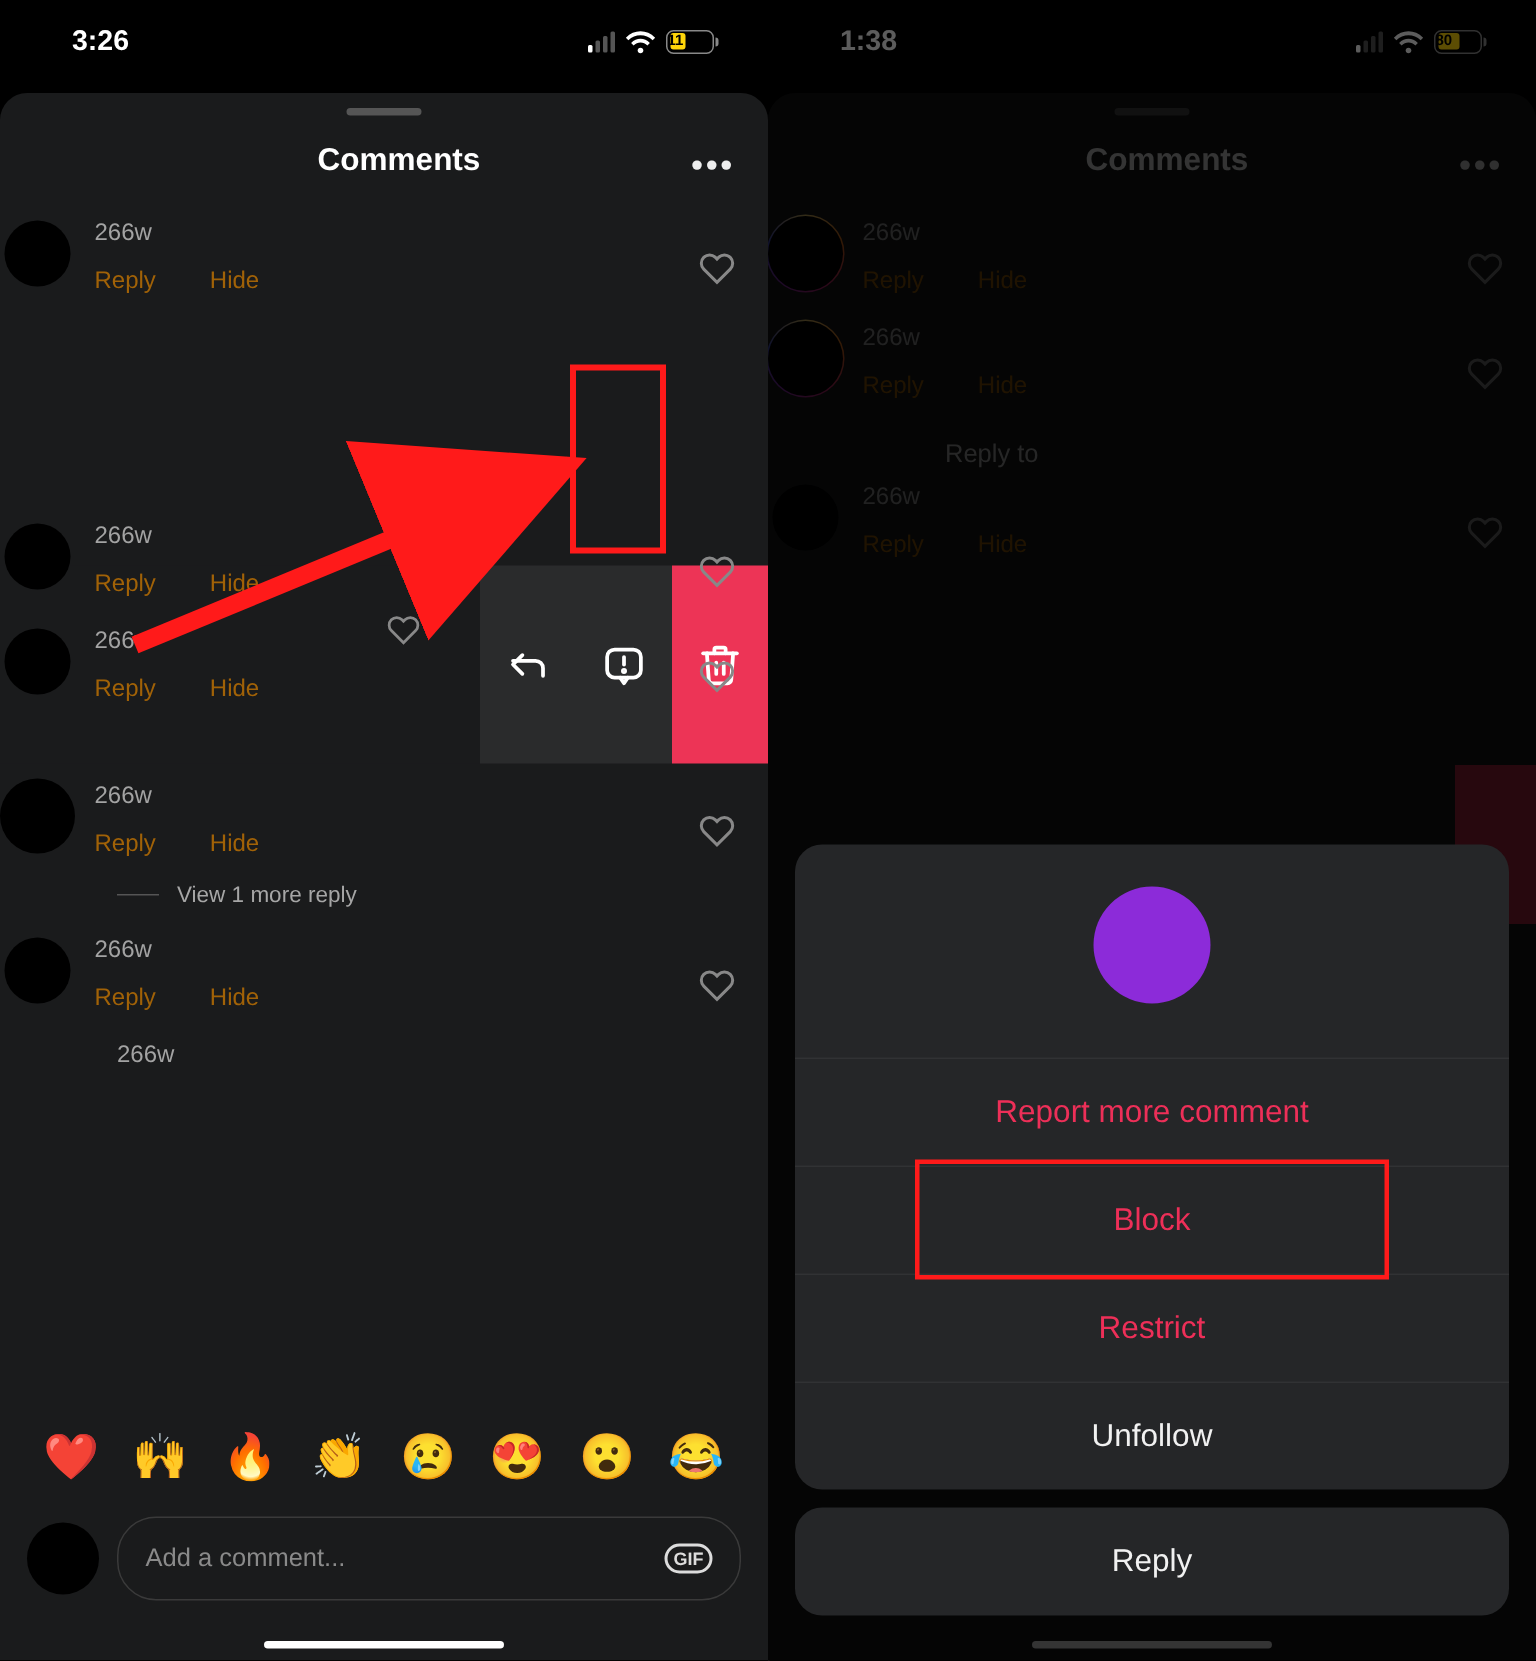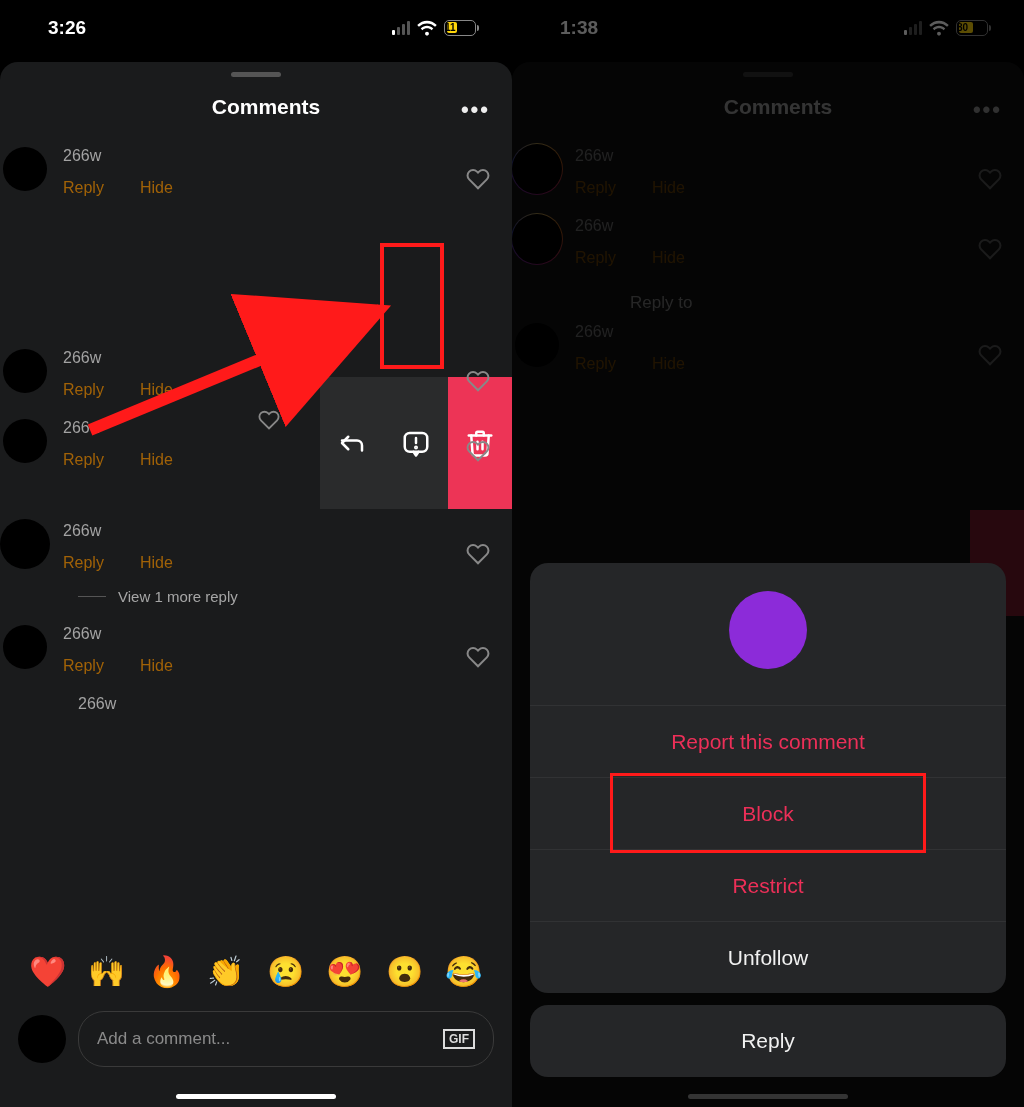--- a/index.html
+++ b/index.html
@@ -159,21 +159,21 @@
     display:flex; align-items:center; gap:12px; padding:0 18px;
   }
   .composer .me-avatar{width:48px;height:48px;border-radius:50%;background:#000;}
   .composer .input{
     flex:1; height:56px; border-radius:26px;
     border:1px solid #3a3a3a; background:#1a1b1c;
     display:flex;align-items:center;justify-content:space-between;
     padding:0 18px; color:#8a8a8a; font-size:17px;
   }
   .gif-btn{
-    border:2px solid #dcdcdc; border-radius:0; padding:1px 4px;
+    border:2px solid #dcdcdc; border-radius:10px; padding:1px 4px;
     font-size:12px; font-weight:800; color:#dcdcdc;
   }
   .home-ind{position:absolute;bottom:8px;left:50%;transform:translateX(-50%);width:160px;height:5px;background:#fff;border-radius:3px;}
   .phone.right .reply-to-row{
     padding:16px 16px 0 118px; color:#bdbdbd; font-size:17px;
   }
   .phone.right .comment-row.partial { margin-top:30px; }
 
   
   .dimmer{
@@ -504,21 +504,21 @@
     <div class="home-ind"></div>
   </div>
 
   <div class="dimmer"></div>
 
   <div class="action-sheet">
     <div class="action-group">
       <div class="action-avatar-wrap">
         <div class="action-avatar"></div>
       </div>
-      <div class="action-item danger">Report this comment</div>
+      <div class="action-item danger">Report more comment</div>
       <div class="action-item danger">Block</div>
       <div class="action-item danger" id="restrict-item">Restrict</div>
       <div class="action-item normal">Unfollow</div>
     </div>
     <div class="action-group cancel-group">
       <div class="action-item normal">Reply</div>
     </div>
   </div>
 
   <div class="restrict-box" id="restrict-box" style="left: 98px; top: 773px; width: 316px; height: 80px;"></div>

